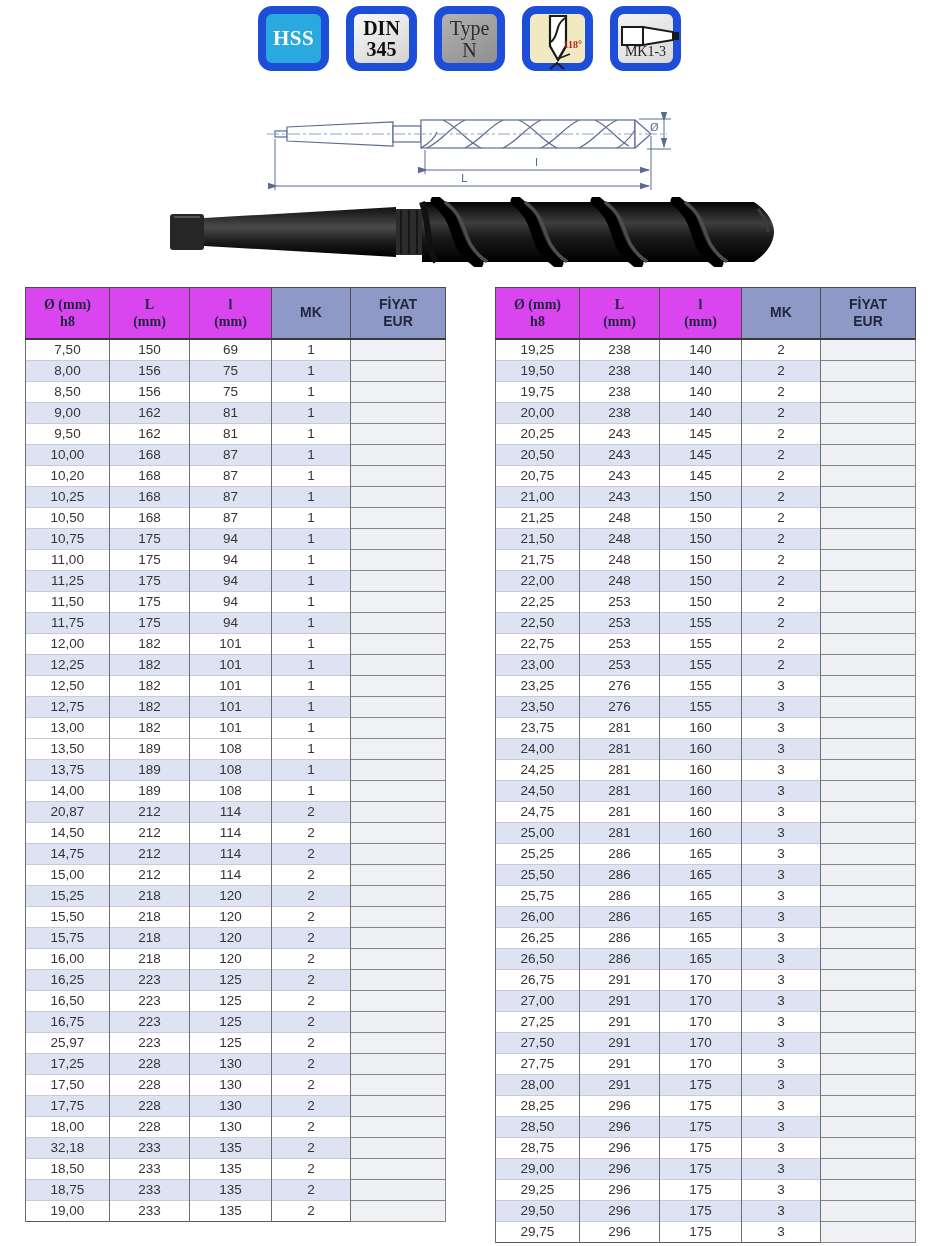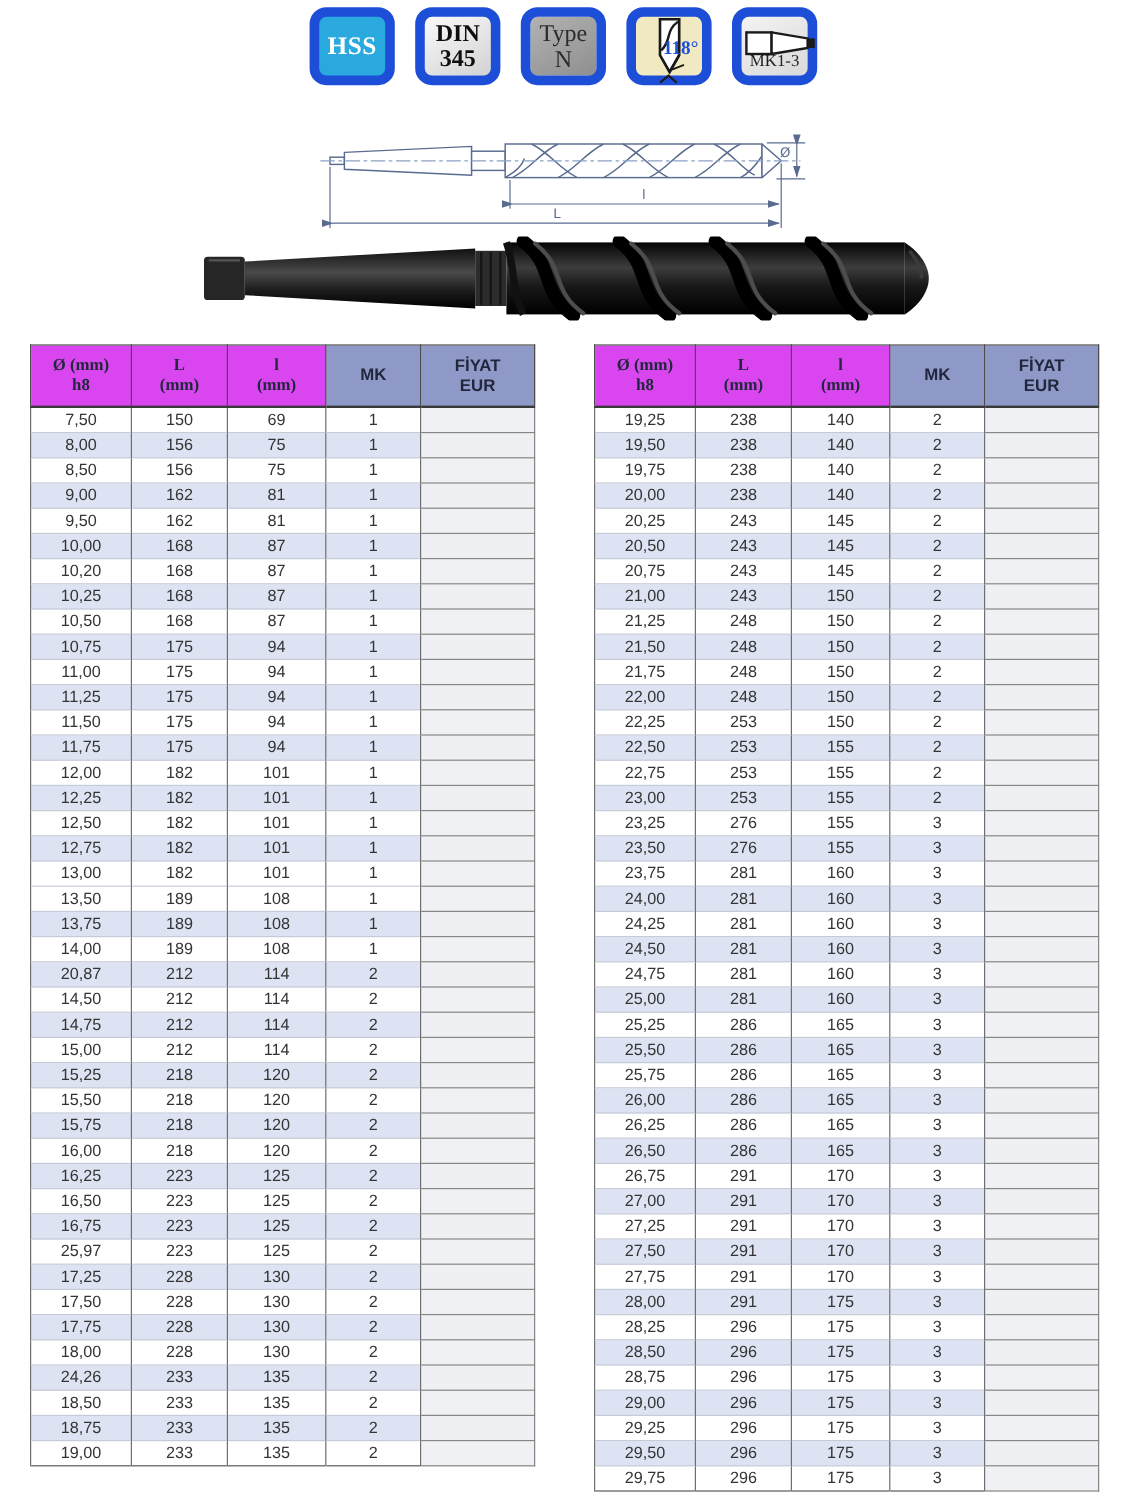--- a/index.html
+++ b/index.html
@@ -10,21 +10,21 @@
   .badges{position:absolute;left:258px;top:6px;display:flex;gap:17px;}
   .badge{width:71px;height:65px;box-sizing:border-box;border:8px solid #1d4ed8;border-radius:14px;
          display:flex;flex-direction:column;align-items:center;justify-content:center;
          text-align:center;position:relative;font-family:Liberation Serif, serif;}
   .badge-hss{background:#29a9dd;color:#ffffff;font-size:21px;font-weight:bold;letter-spacing:.5px;}
   .badge-din{background:linear-gradient(150deg,#fafafa,#d2d2d2);color:#0e0e0e;font-size:20px;
              font-weight:bold;line-height:1.05;}
   .badge-type{background:linear-gradient(150deg,#b2b2b2,#8f8f8f);color:#2c2c2c;font-size:20px;line-height:1.1;}
   .badge-angle{background:#f1e9c2;}
   .badge-angle svg{position:absolute;left:0;top:0;}
-  .angle-label{position:absolute;right:3px;bottom:13px;font-size:16px;font-weight:bold;color:#1d4ed8;}
+  .angle-label{position:absolute;right:3px;bottom:13px;font-size:10px;font-weight:bold;color:#b91c1c;}
   .badge-mk{background:linear-gradient(150deg,#f3f3f3,#d9d9d9);}
   .badge-mk svg{position:absolute;left:0;top:2px;}
   .mk-label{position:absolute;bottom:3px;left:0;width:100%;font-size:14px;color:#1f1f1f;}
 
   
   .diagram{position:absolute;left:263px;top:102px;width:418px;height:92px;}
   .photo{position:absolute;left:168px;top:197px;width:608px;height:70px;}
 
   
   table.spec{position:absolute;top:287px;width:420px;border-collapse:collapse;table-layout:fixed;
@@ -477,21 +477,21 @@
           <td class="price"></td>
         </tr>
         <tr>
           <td>18,00</td>
           <td>228</td>
           <td>130</td>
           <td>2</td>
           <td class="price"></td>
         </tr>
         <tr class="alt">
-          <td>24,26</td>
+          <td>32,18</td>
           <td>233</td>
           <td>135</td>
           <td>2</td>
           <td class="price"></td>
         </tr>
         <tr>
           <td>18,50</td>
           <td>233</td>
           <td>135</td>
           <td>2</td>

